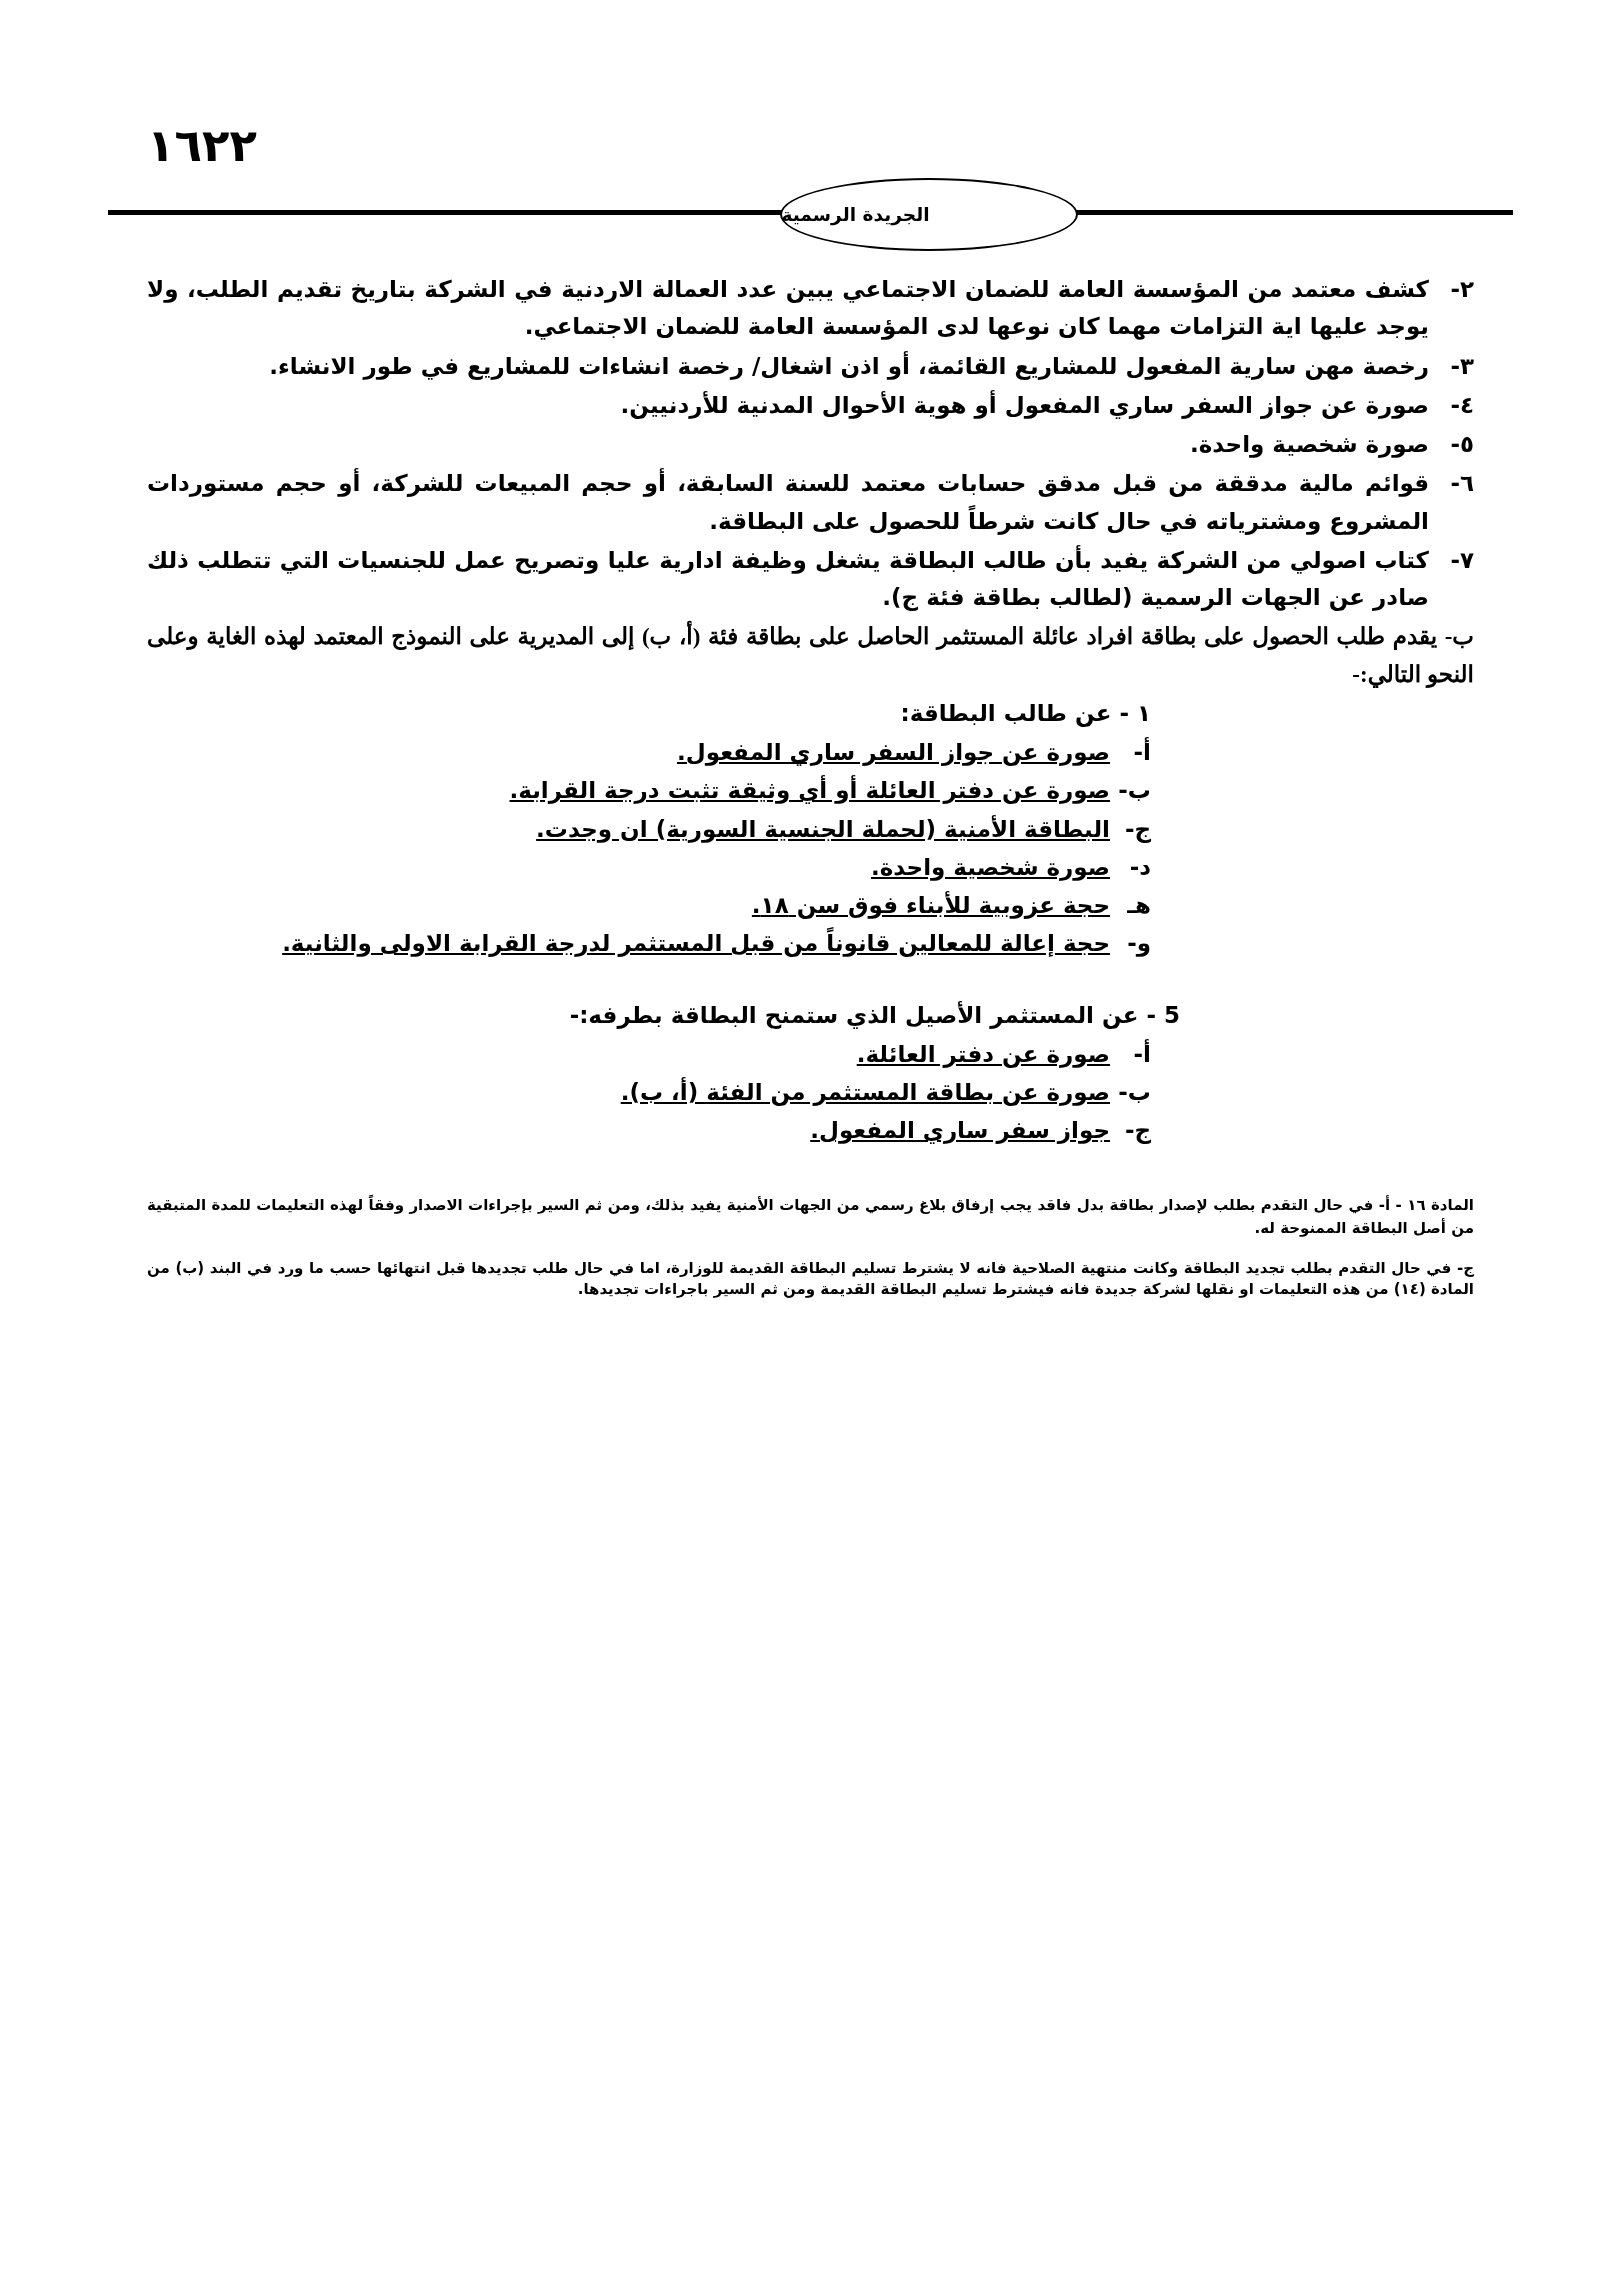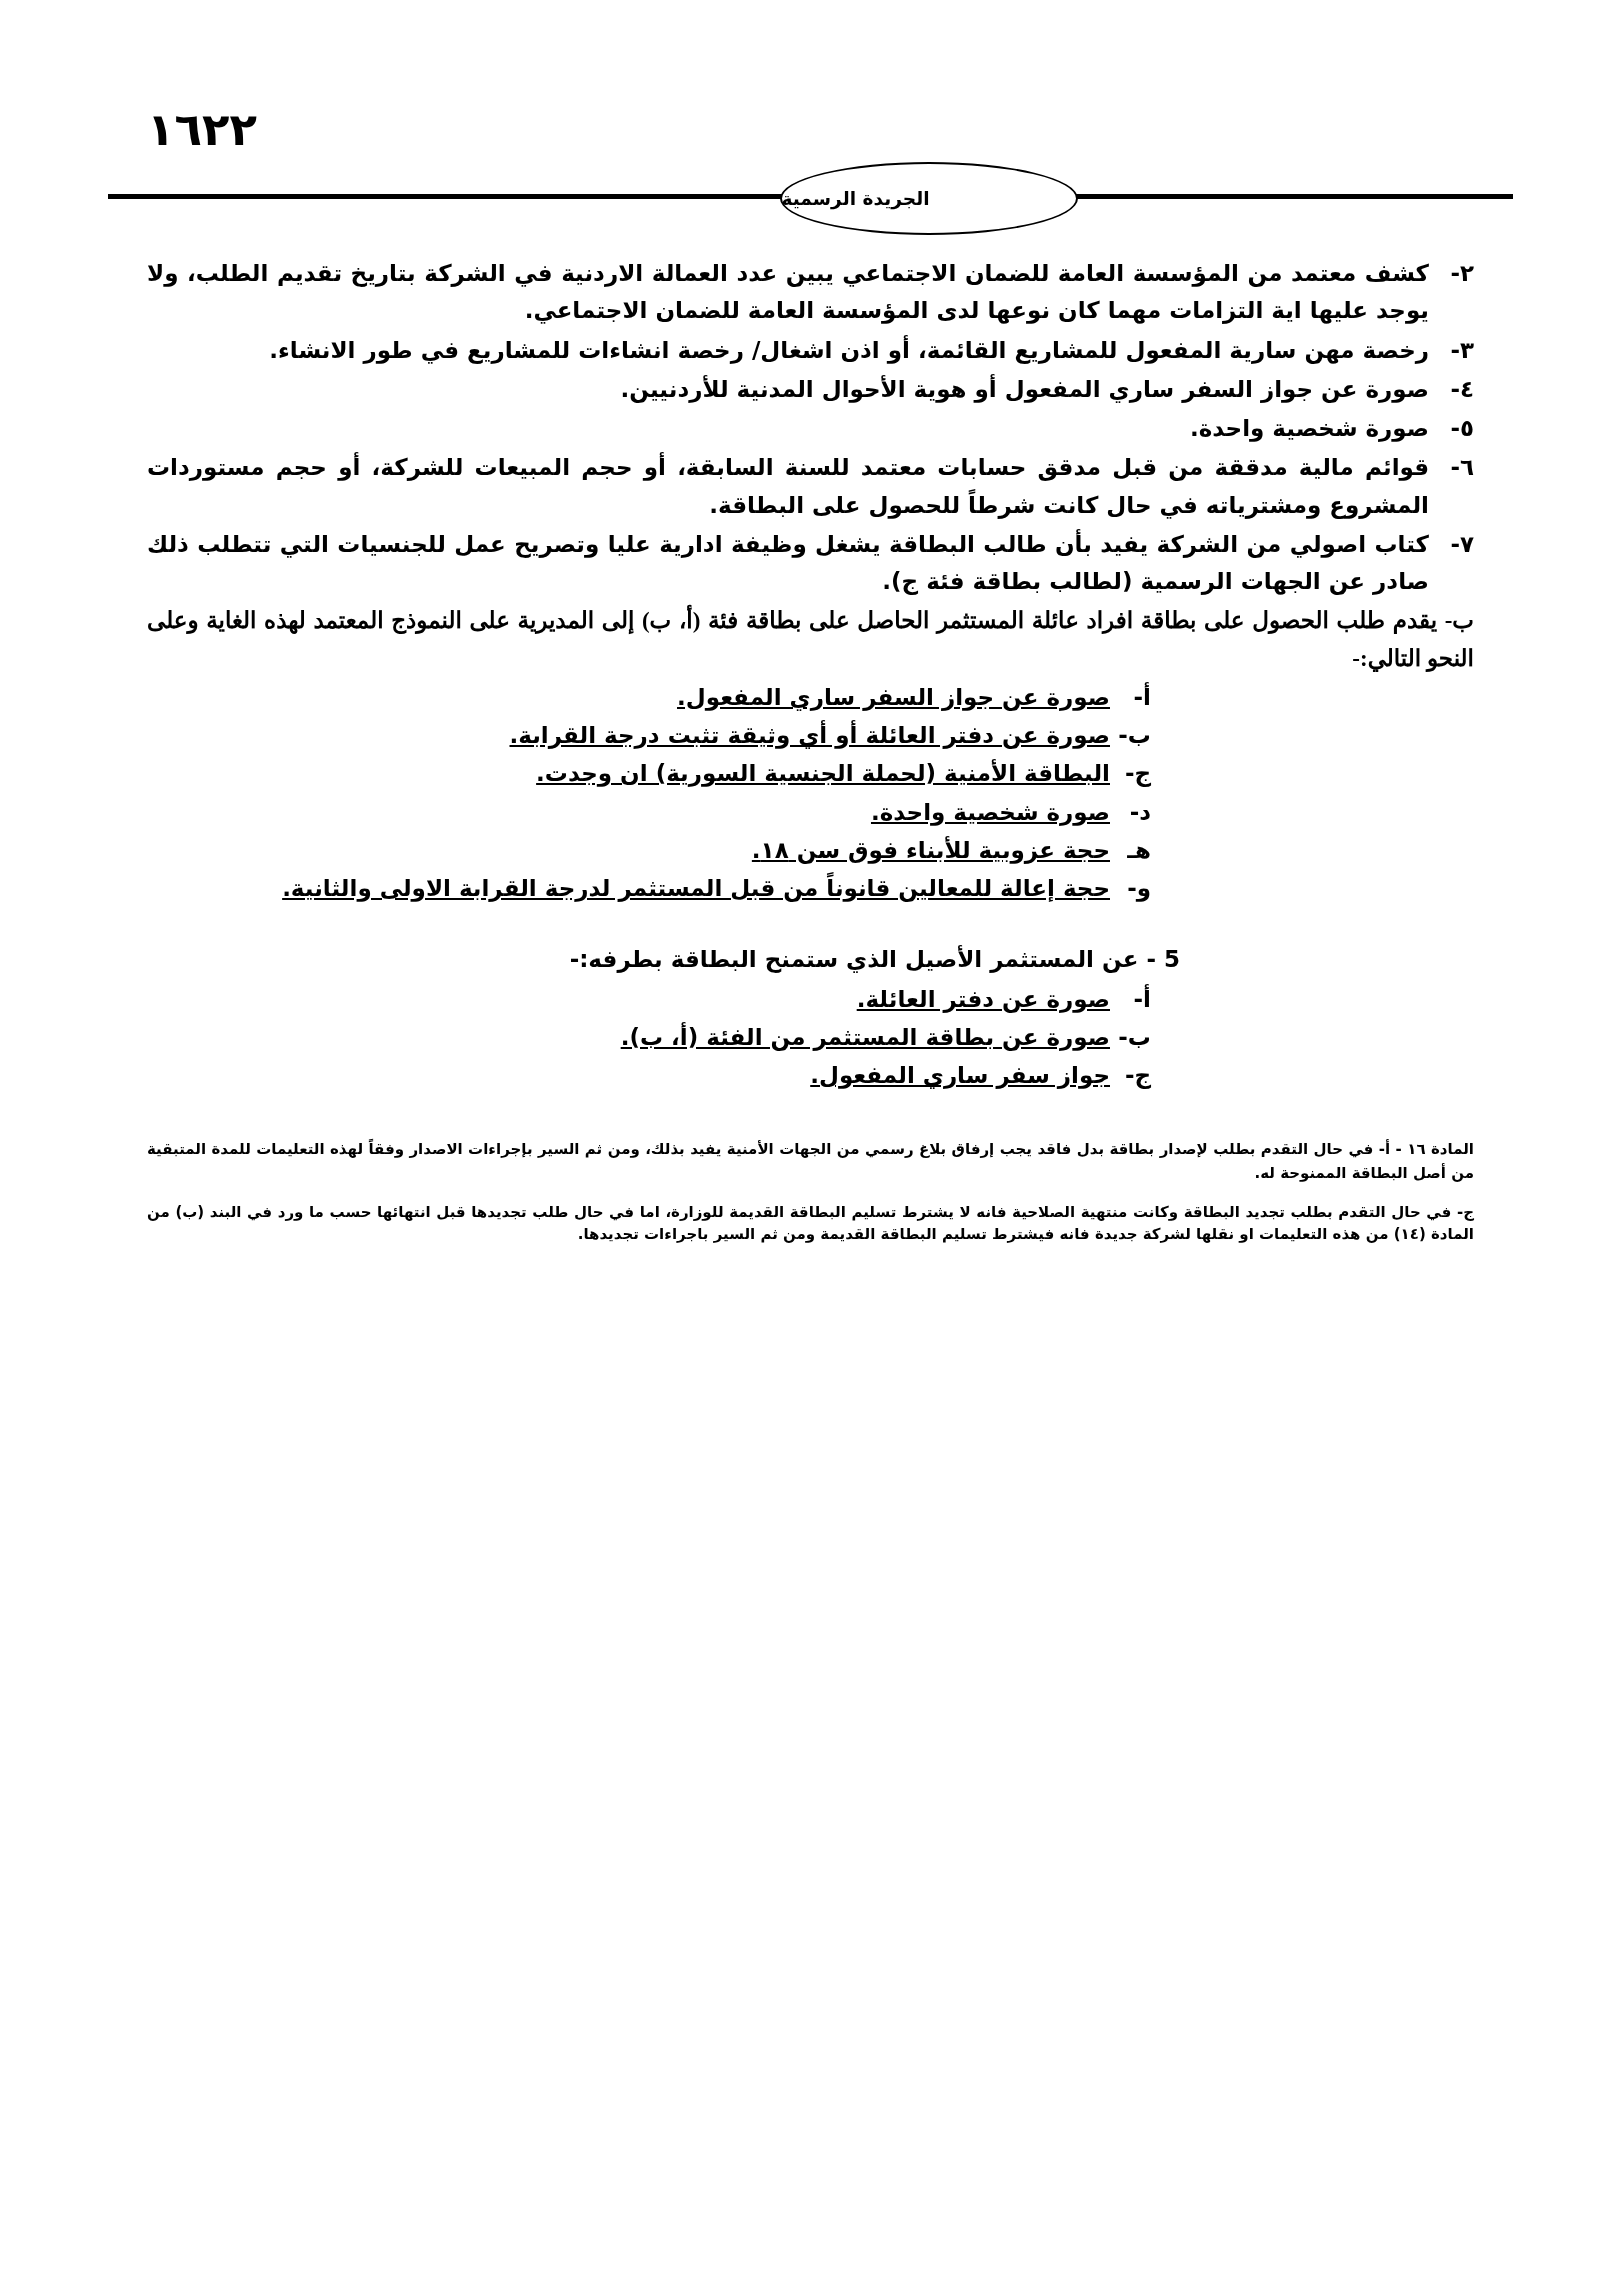--- a/index.html
+++ b/index.html
@@ -14,21 +14,21 @@
     font-family: "DejaVu Sans", "Liberation Sans", sans-serif;
     color: #000000;
     position: relative;
     overflow: hidden;
   }
   .page {
     position: relative;
     width: 1621px;
     height: 2293px;
     box-sizing: border-box;
-    padding: 0 147px;
+    padding: 16px 147px;
   }
 
   
   .header {
     position: relative;
     height: 186px;
   }
   .page-number {
     position: absolute;
     top: 103px;
@@ -179,20 +179,21 @@
       <div class="marker">٦-</div>
       <div class="txt">قوائم مالية مدققة من قبل مدقق حسابات معتمد للسنة السابقة، أو حجم المبيعات للشركة، أو حجم مستوردات المشروع ومشترياته في حال كانت شرطاً للحصول على البطاقة.</div>
     </div>
     <div class="num-item">
       <div class="marker">٧-</div>
       <div class="txt">كتاب اصولي من الشركة يفيد بأن طالب البطاقة يشغل وظيفة ادارية عليا وتصريح عمل للجنسيات التي تتطلب ذلك صادر عن الجهات الرسمية (لطالب بطاقة فئة ج).</div>
     </div>
 
     <div class="para">ب- يقدم طلب الحصول على بطاقة افراد عائلة المستثمر الحاصل على بطاقة فئة (أ، ب) إلى المديرية على النموذج المعتمد لهذه الغاية وعلى النحو التالي:-</div>
 
+    <div class="para-indent indent-3">١ - عن طالب البطاقة:</div>
     <div class="sub-block indent-3">
       <div class="sub-line">
         <div class="marker">أ-</div>
         <div class="txt">صورة عن جواز السفر ساري المفعول.</div>
       </div>
       <div class="sub-line">
         <div class="marker">ب-</div>
         <div class="txt">صورة عن دفتر العائلة أو أي وثيقة تثبت درجة القرابة.</div>
       </div>
       <div class="sub-line">

